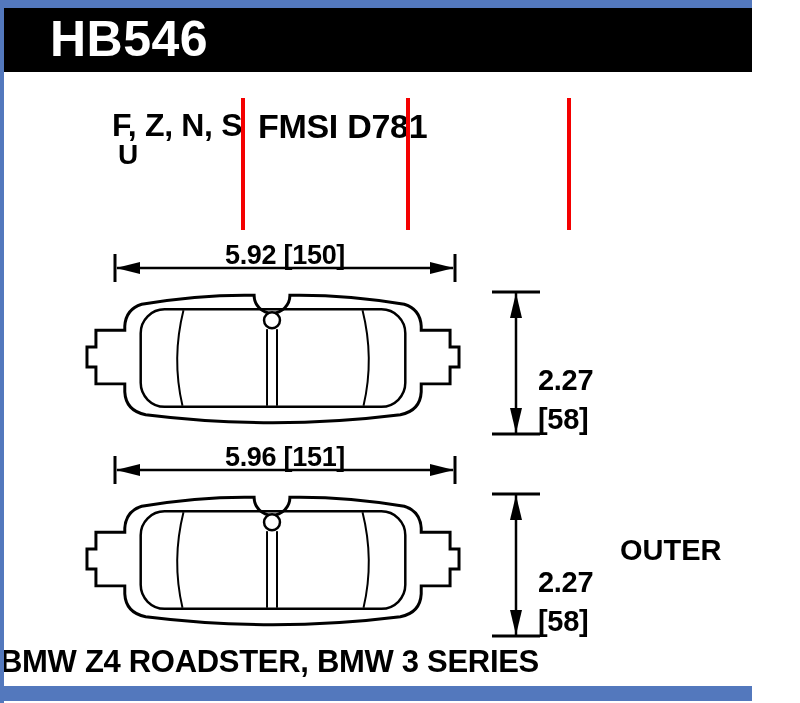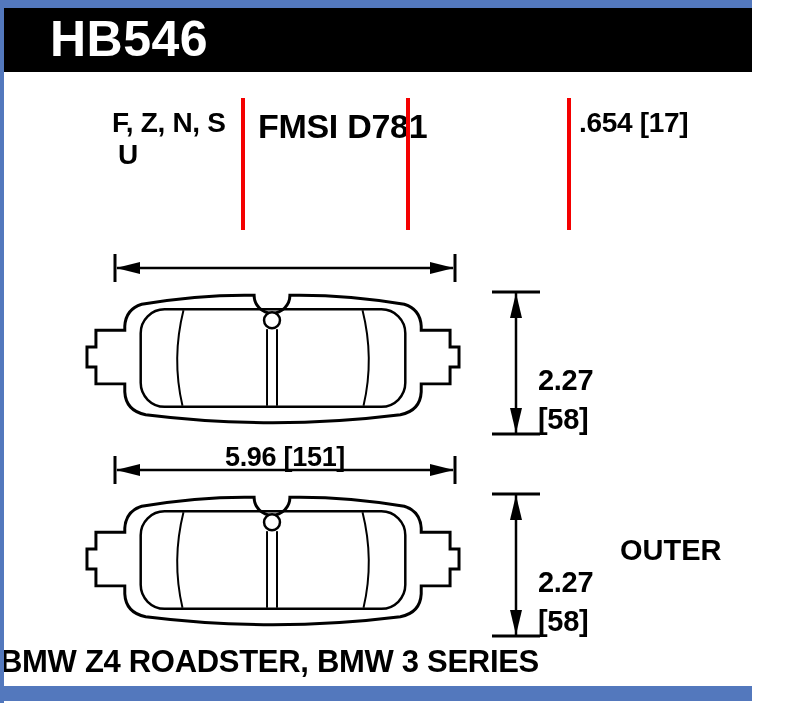--- a/index.html
+++ b/index.html
@@ -34,21 +34,21 @@
     display: inline-block;
     padding-left: 46px;
     line-height: 62px;
     font-size: 50px;
     letter-spacing: 0.5px;
     color: #ffffff;
     white-space: nowrap;
   }
 
   .txt { position: absolute; white-space: nowrap; letter-spacing: -0.3px; }
-  .compounds1 { left: 112px; top: 107px; font-size: 28px; }
+  .compounds1 { left: 112px; top: 107px; font-size: 32px; }
   .compounds2 { left: 118px; top: 139px; font-size: 28px; }
   .fmsi       { left: 258px; top: 107px; font-size: 34px; }
   .thickness  { left: 579px; top: 107px; font-size: 28px; }
 
   .redline { position: absolute; width: 4px; height: 132px; top: 98px; background: var(--marker-red); }
   .r1 { left: 241px; }
   .r2 { left: 406px; }
   .r3 { left: 567px; }
 
   .dimw { left: 113px; width: 344px; text-align: center; font-size: 27px; }
@@ -125,26 +125,26 @@
   <div class="strip left"></div>
   <div class="strip right"></div>
 
   <div class="header">
     <span class="part">HB546</span>
   </div>
 
   <div class="txt compounds1">F, Z, N, S</div>
   <div class="txt compounds2">U</div>
   <div class="txt fmsi">FMSI D781</div>
-  <div class="txt thickness">.654 [17]</div>
 
   <div class="redline r1"></div>
   <div class="redline r2"></div>
   <div class="redline r3"></div>
 
+  <div class="txt dimw dimw1">5.92 [150]</div>
   <svg class="hdim hdim1" viewBox="0 0 344 28">
       <use href="#h-arrow"></use>
     </svg>
   <svg class="pad pad1" viewBox="0 0 380 150">
       <use href="#pad-shape"></use>
     </svg>
   <svg class="vdim vdim1" viewBox="0 0 48 146">
       <use href="#v-arrow"></use>
     </svg>
   <div class="txt h-in h1a">2.27</div>

